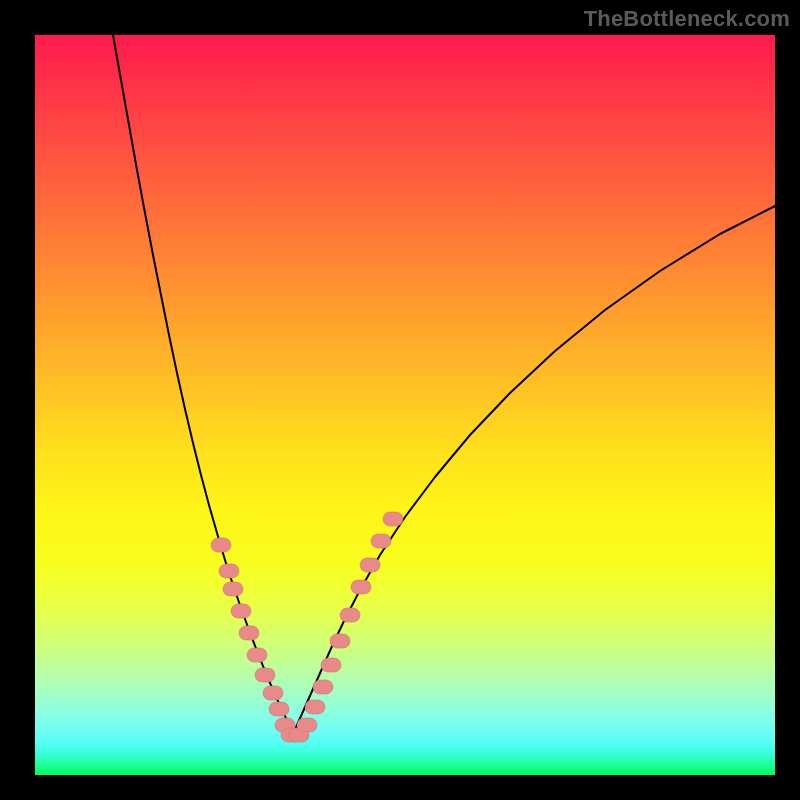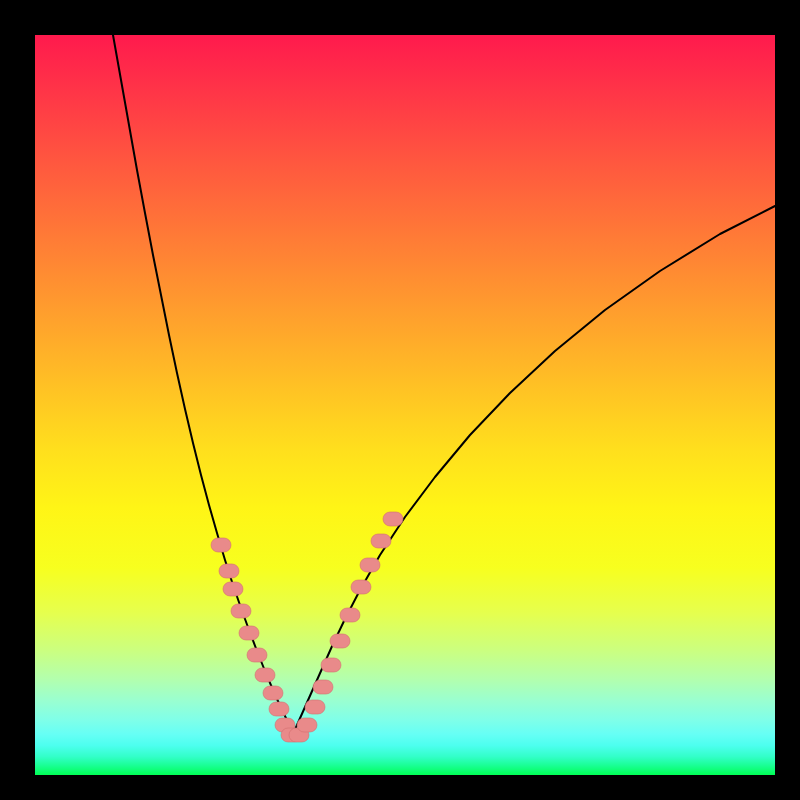--- a/index.html
+++ b/index.html
@@ -85,13 +85,14 @@
           <rect x="286" y="623" width="20" height="14" rx="7" ry="7" fill="#e98a8a" stroke="#d46f6f" stroke-width="0.6"></rect>
           <rect x="295" y="599" width="20" height="14" rx="7" ry="7" fill="#e98a8a" stroke="#d46f6f" stroke-width="0.6"></rect>
           <rect x="305" y="573" width="20" height="14" rx="7" ry="7" fill="#e98a8a" stroke="#d46f6f" stroke-width="0.6"></rect>
           <rect x="316" y="545" width="20" height="14" rx="7" ry="7" fill="#e98a8a" stroke="#d46f6f" stroke-width="0.6"></rect>
           <rect x="325" y="523" width="20" height="14" rx="7" ry="7" fill="#e98a8a" stroke="#d46f6f" stroke-width="0.6"></rect>
           <rect x="336" y="499" width="20" height="14" rx="7" ry="7" fill="#e98a8a" stroke="#d46f6f" stroke-width="0.6"></rect>
           <rect x="348" y="477" width="20" height="14" rx="7" ry="7" fill="#e98a8a" stroke="#d46f6f" stroke-width="0.6"></rect>
         </g>
     </svg>
   </div>
+  <div class="watermark">TheBottleneck.com</div>
 </div>
 
 </body></html>

